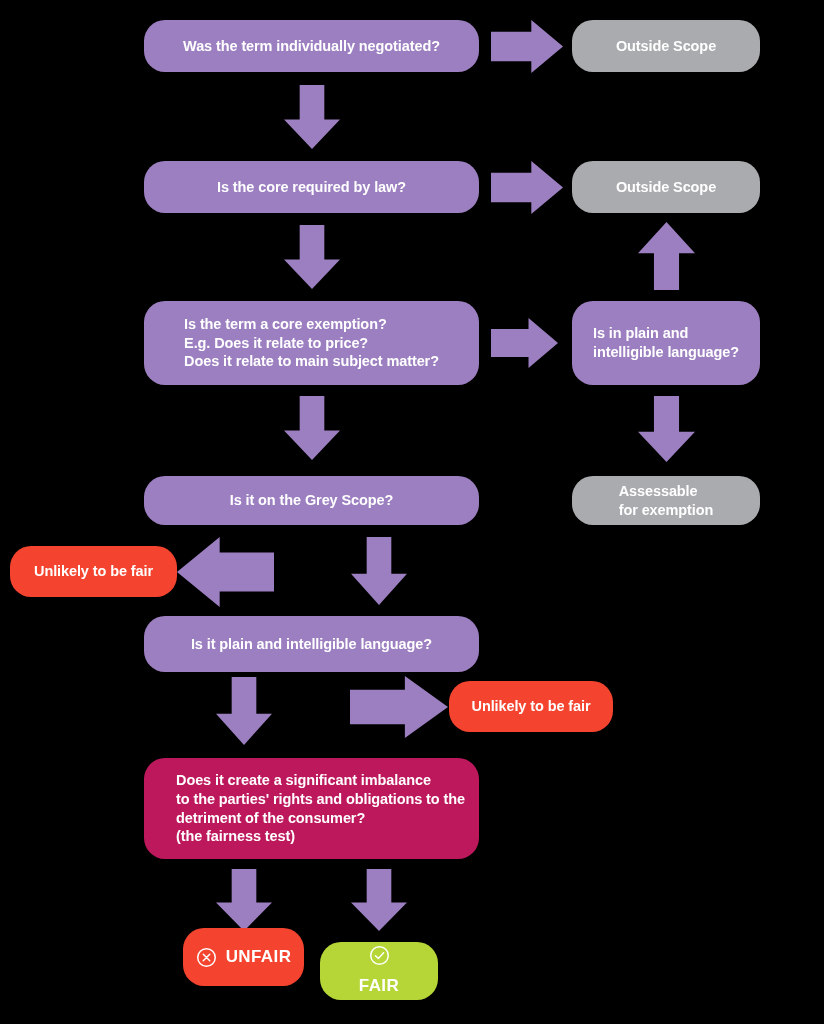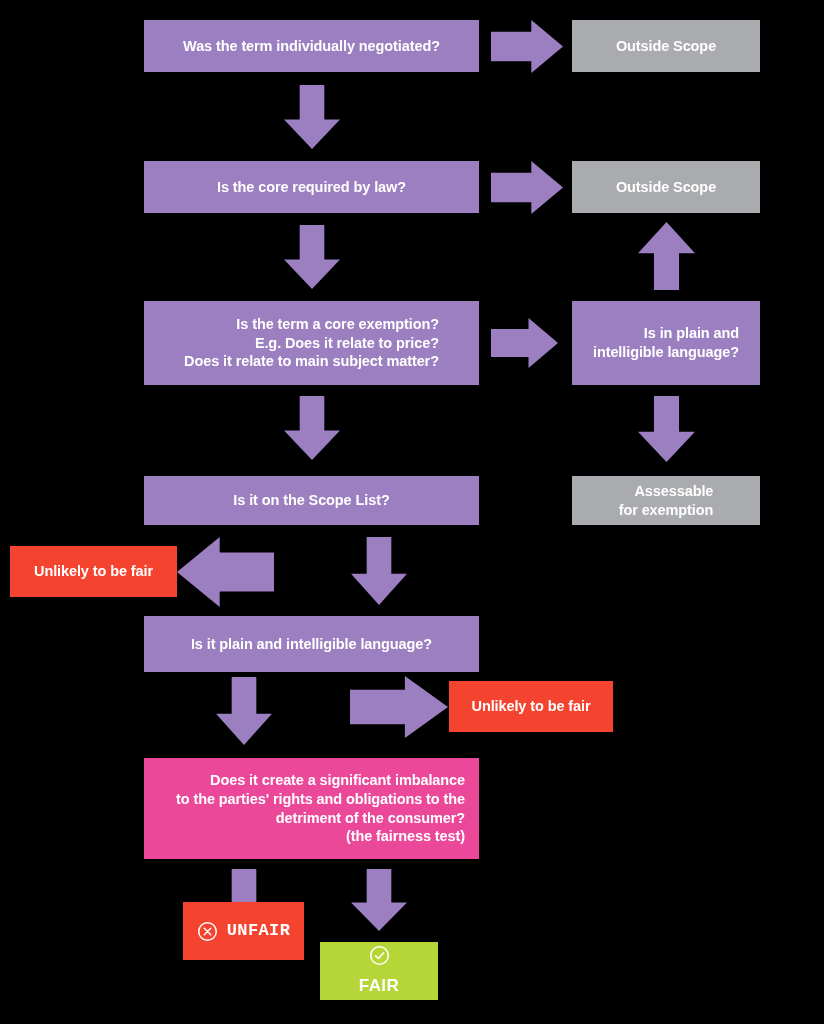--- a/index.html
+++ b/index.html
@@ -16,26 +16,27 @@
     height: 1024px;
     background: #000000;
     overflow: hidden;
   }
   .node {
     position: absolute;
     box-sizing: border-box;
     display: flex;
     align-items: center;
     justify-content: center;
-    text-align: right;
+    text-align: left;
     color: #ffffff;
     font-weight: bold;
     line-height: 1.28;
     letter-spacing: -0.1px;
     white-space: pre-line;
+    border-radius: 21px;
   }
   .node.purple { background: #9c7fc0; }
   .node.grey   { background: #a9abae; }
   .node.red    { background: #f4432e; }
 
   .arrow {
     position: absolute;
   }
   .arrow svg { display: block; width: 100%; height: 100%; }
 
@@ -132,33 +133,33 @@
   <div id="node-layer">
       <div class="node purple" style="left: 144px; top: 20px; width: 335px; height: 52px; background: rgb(156, 127, 192); font-size: 14.5px;">Was the term individually negotiated?</div>
       <div class="node grey" style="left: 572px; top: 20px; width: 188px; height: 52px; background: rgb(169, 171, 174); font-size: 14.5px;">Outside Scope</div>
       <div class="node purple" style="left: 144px; top: 161px; width: 335px; height: 52px; background: rgb(156, 127, 192); font-size: 14.5px;">Is the core required by law?</div>
       <div class="node grey" style="left: 572px; top: 161px; width: 188px; height: 52px; background: rgb(169, 171, 174); font-size: 14.5px;">Outside Scope</div>
       <div class="node purple" style="left: 144px; top: 301px; width: 335px; height: 84px; background: rgb(156, 127, 192); font-size: 14.5px;">Is the term a core exemption?
 E.g. Does it relate to price?
 Does it relate to main subject matter?</div>
       <div class="node purple" style="left: 572px; top: 301px; width: 188px; height: 84px; background: rgb(156, 127, 192); font-size: 14.5px;">Is in plain and
 intelligible language?</div>
-      <div class="node purple" style="left: 144px; top: 476px; width: 335px; height: 49px; background: rgb(156, 127, 192); font-size: 14.5px;">Is it on the Scope List?</div>
+      <div class="node purple" style="left: 144px; top: 476px; width: 335px; height: 49px; background: rgb(156, 127, 192); font-size: 14.5px;">Is it on the Grey Scope?</div>
       <div class="node grey" style="left: 572px; top: 476px; width: 188px; height: 49px; background: rgb(169, 171, 174); font-size: 14.5px;">Assessable
 for exemption</div>
       <div class="node red" style="left: 10px; top: 546px; width: 167px; height: 51px; background: rgb(244, 67, 46); font-size: 14.5px;">Unlikely to be fair</div>
       <div class="node purple" style="left: 144px; top: 616px; width: 335px; height: 56px; background: rgb(156, 127, 192); font-size: 14.5px;">Is it plain and intelligible language?</div>
       <div class="node red" style="left: 449px; top: 681px; width: 164px; height: 51px; background: rgb(244, 67, 46); font-size: 14.5px;">Unlikely to be fair</div>
-      <div class="node purple" style="left: 144px; top: 758px; width: 335px; height: 101px; background: #ec4899; font-size: 14.5px; padding-left: 18px;">Does it create a significant imbalance
+      <div class="node purple" style="left: 144px; top: 758px; width: 335px; height: 101px; background: #be185d; font-size: 14.5px; padding-left: 18px;">Does it create a significant imbalance
 to the parties' rights and obligations to the
 detriment of the consumer?
 (the fairness test)</div>
     </div>
   <div id="outcome-layer">
-      <div class="node outcome" style="left: 183px; top: 902px; width: 121px; height: 58px; background: rgb(244, 67, 46); font-size: 17px; font-family: Liberation Mono, monospace;"><span class="oicon"><svg width="21" height="21" viewBox="0 0 24 24">
+      <div class="node outcome" style="left: 183px; top: 928px; width: 121px; height: 58px; background: rgb(244, 67, 46); font-size: 17px;"><span class="oicon"><svg width="21" height="21" viewBox="0 0 24 24">
             <circle cx="12" cy="12" r="10" fill="none" stroke="#ffffff" stroke-width="1.7"></circle>
             <path d="M8.3,8.3 L15.7,15.7 M15.7,8.3 L8.3,15.7" stroke="#ffffff" stroke-width="1.7" stroke-linecap="round"></path>
           </svg></span><span class="olabel">UNFAIR</span></div>
       <div class="node outcome" style="left: 320px; top: 942px; width: 118px; height: 58px; background: rgb(181, 214, 54); font-size: 17px; flex-direction: column;"><span class="oicon"><svg width="21" height="21" viewBox="0 0 24 24">
             <circle cx="12" cy="12" r="10" fill="none" stroke="#ffffff" stroke-width="1.7"></circle>
             <path d="M7.4,12.3 L10.7,15.5 L16.7,8.8" fill="none" stroke="#ffffff" stroke-width="1.7" stroke-linecap="round" stroke-linejoin="round"></path>
           </svg></span><span class="olabel">FAIR</span></div>
     </div>
 </div>
 

